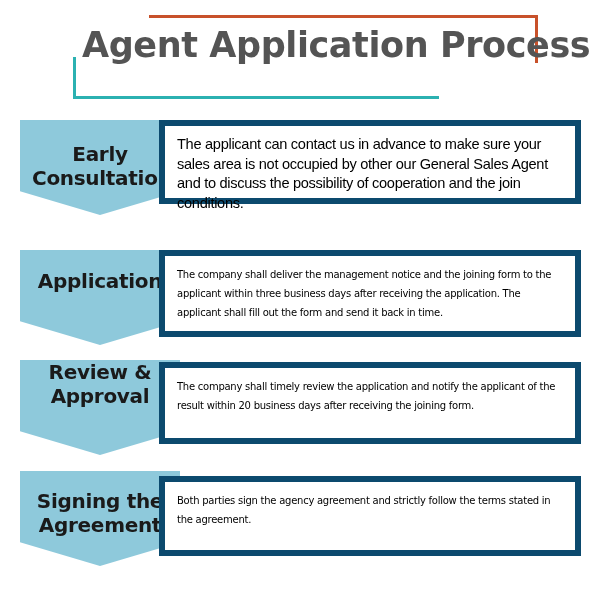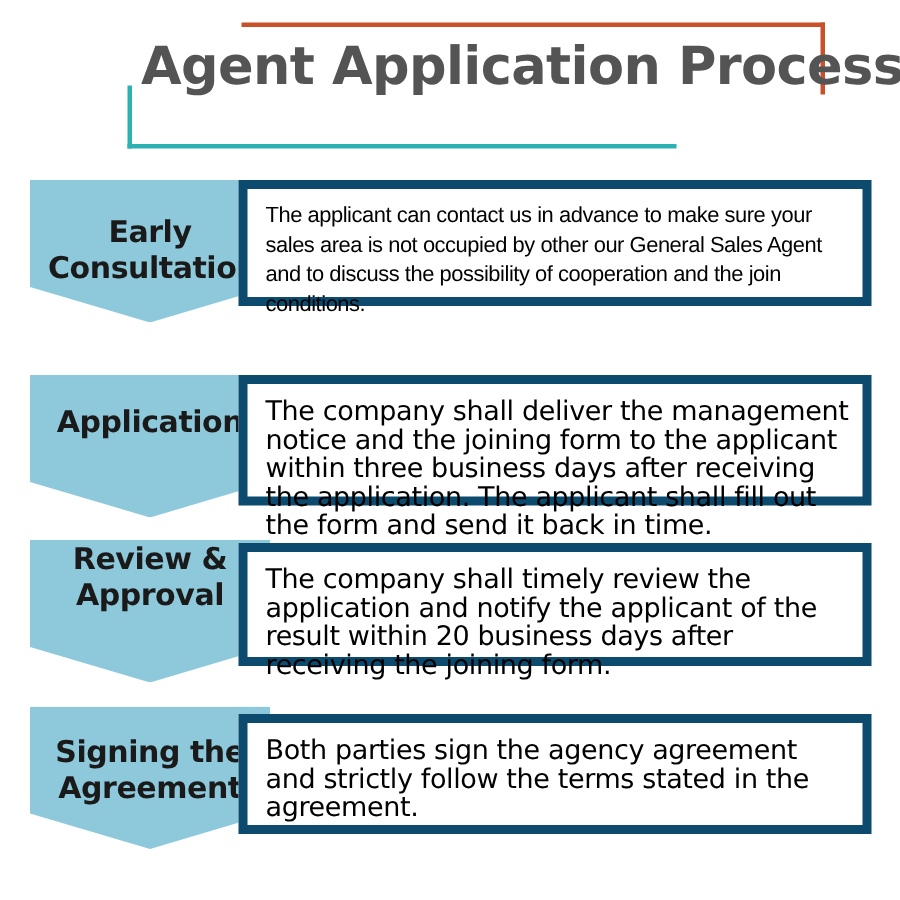--- a/index.html
+++ b/index.html
@@ -17,21 +17,21 @@
   .canvas {
     position: relative;
     width: 600px;
     height: 600px;
     background: #ffffff;
   }
 
   
   .title-area {
     position: absolute;
-    left: 12px;
+    left: 0;
     top: 0;
     width: 516px;
     height: 112px;
   }
   .rule-orange-top {
     position: absolute;
     left: 149px;
     top: 15px;
     width: 389px;
     height: 3px;
@@ -110,21 +110,21 @@
   .desc-box {
     position: absolute;
     left: 159px;
     width: 422px;
     background: #ffffff;
     border: 6px solid #0c4a6e;
     box-sizing: border-box;
   }
   .desc-text {
     font-family: "DejaVu Sans", sans-serif;
-    font-size: 18px;
+    font-size: 10px;
     color: #000000;
     line-height: 19px;
     padding: 9px 9px 6px 12px;
     letter-spacing: -0.25px;
   }
   .desc-text.serifish {
     font-family: "Liberation Sans", sans-serif;
     font-size: 14.6px;
     line-height: 19.5px;
     letter-spacing: -0.3px;

